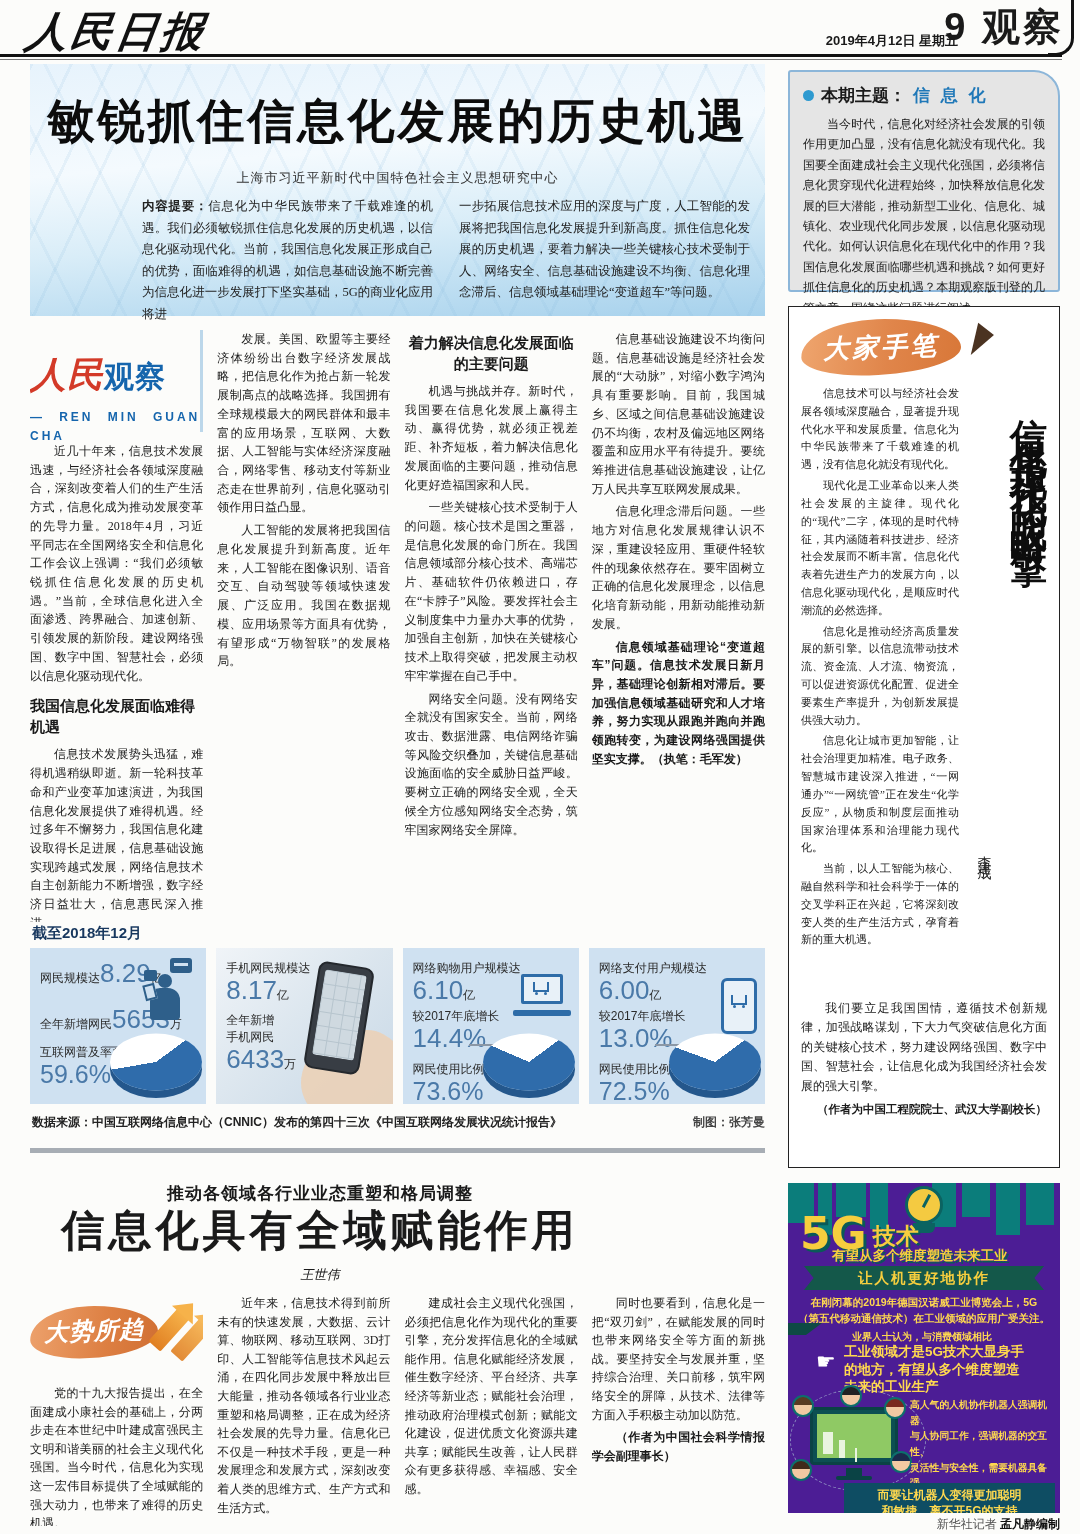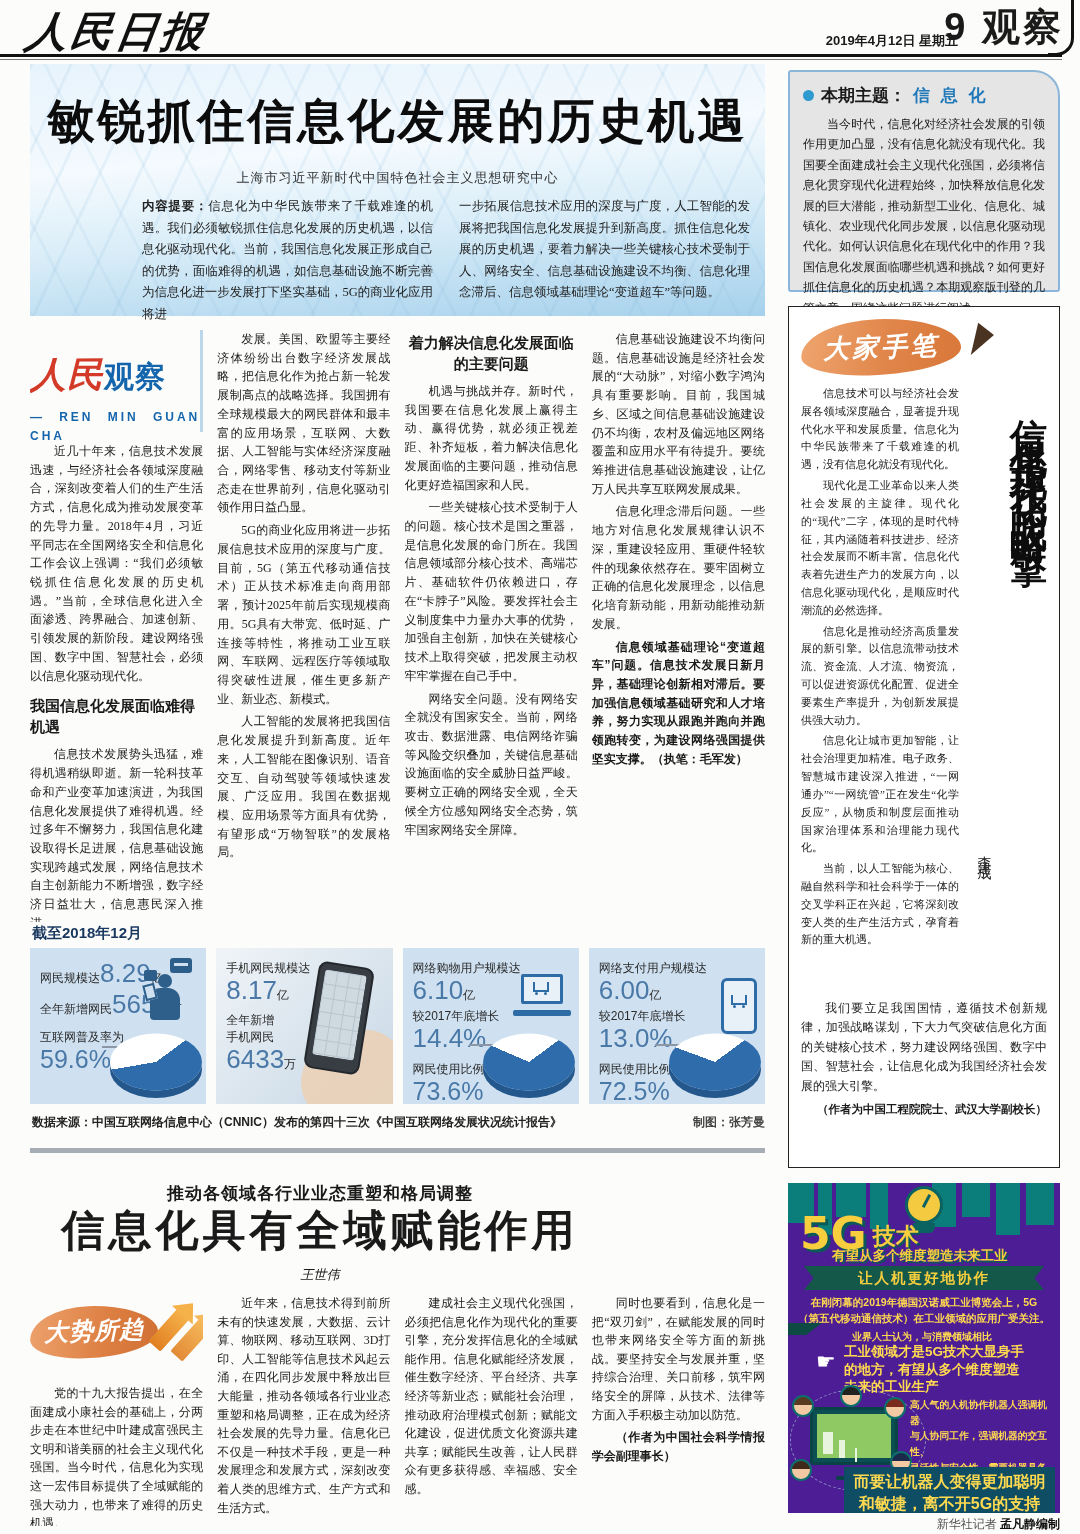--- a/index.html
+++ b/index.html
@@ -138,22 +138,22 @@
   .g5-bold { position:absolute; top:160px; left:56px; right:4px; color:#ffd94f; font-size:13.5px; font-weight:900; line-height:1.3; }
   .g5-notch { position:absolute; top:140px; left:0; border-top:12px solid #0e4a44; border-right:16px solid transparent; width:34px; height:0; }
   .ring { position:absolute; left:2px; top:206px; width:136px; height:102px; border:1.5px dashed #bfe6e2; border-radius:50%; opacity:.55; }
   .mon { position:absolute; left:22px; top:224px; width:88px; height:58px; background:#0c4f52; border:3px solid #0a4345; border-radius:4px; }
   .mon .scr { position:absolute; inset:4px; background:#8fc964; }
   .mon .scr::before { content:''; position:absolute; left:6px; bottom:4px; width:10px; height:22px; background:#e9f4df; box-shadow:14px 6px 0 -2px #e9f4df, 28px 12px 0 -4px #e9f4df; }
   .mon-stand { position:absolute; left:58px; top:285px; width:16px; height:8px; background:#0a4345; }
   .mon-base { position:absolute; left:48px; top:293px; width:36px; height:4px; background:#0a4345; border-radius:2px; }
   .ava { position:absolute; width:22px; height:22px; border-radius:50%; border:2px solid #0d6f6c; }
   .g5-p2 { position:absolute; left:122px; top:214px; right:4px; color:#ffd94f; font-size:9.8px; font-weight:700; line-height:1.6; }
-  .g5-banner2 { position:absolute; left:56px; right:5px; top:284px; background:#0e4d63; color:#ffd94f; font-weight:900;
-    font-size:16px; line-height:1.35; text-align:center; padding:4px 2px; }
+  .g5-banner2 { position:absolute; left:56px; right:5px; top:300px; background:#0e4d63; color:#ffd94f; font-weight:900;
+    font-size:12px; line-height:1.35; text-align:center; padding:4px 2px; }
   .g5-credit { position:absolute; left:788px; top:1516px; width:272px; text-align:right; font-size:12px; color:#555; font-family:"Liberation Sans",sans-serif; }
   .g5-credit b { color:#111; }
 </style>
 </head>
 <body>
 
 <div class="page">
 
   <div class="masthead-logo">人民日报</div>
   <div class="head-date">2019年4月12日  星期五</div>
@@ -186,21 +186,20 @@
       <div class="logo-box">
         <span class="logo-red">人民</span><span class="logo-blue">观察</span>
         <div class="logo-en">— REN MIN GUAN CHA</div>
       </div>
       <p>近几十年来，信息技术发展迅速，与经济社会各领域深度融合，深刻改变着人们的生产生活方式，信息化成为推动发展变革的先导力量。2018年4月，习近平同志在全国网络安全和信息化工作会议上强调：“我们必须敏锐抓住信息化发展的历史机遇。”当前，全球信息化进入全面渗透、跨界融合、加速创新、引领发展的新阶段。建设网络强国、数字中国、智慧社会，必须以信息化驱动现代化。</p>
       <div class="subhead">我国信息化发展面临难得机遇</div>
       <p>信息技术发展势头迅猛，难得机遇稍纵即逝。新一轮科技革命和产业变革加速演进，为我国信息化发展提供了难得机遇。经过多年不懈努力，我国信息化建设取得长足进展，信息基础设施实现跨越式发展，网络信息技术自主创新能力不断增强，数字经济日益壮大，信息惠民深入推进。</p>
     </div>
     <div class="ocol">
       <p>发展。美国、欧盟等主要经济体纷纷出台数字经济发展战略，把信息化作为抢占新一轮发展制高点的战略选择。我国拥有全球规模最大的网民群体和最丰富的应用场景，互联网、大数据、人工智能与实体经济深度融合，网络零售、移动支付等新业态走在世界前列，信息化驱动引领作用日益凸显。</p>
-      <p>5G的商业化应用将进一步拓展信息技术应用的深度与广度。目前，5G（第五代移动通信技术）正从技术标准走向商用部署，预计2025年前后实现规模商用。5G具有大带宽、低时延、广连接等特性，将推动工业互联网、车联网、远程医疗等领域取得突破性进展，催生更多新产业、新业态、新模式。</p>
       <p>人工智能的发展将把我国信息化发展提升到新高度。近年来，人工智能在图像识别、语音交互、自动驾驶等领域快速发展、广泛应用。我国在数据规模、应用场景等方面具有优势，有望形成“万物智联”的发展格局。</p>
     </div>
     <div class="ocol">
       <div class="subhead center">着力解决信息化发展面临的主要问题</div>
       <p>机遇与挑战并存。新时代，我国要在信息化发展上赢得主动、赢得优势，就必须正视差距、补齐短板，着力解决信息化发展面临的主要问题，推动信息化更好造福国家和人民。</p>
       <p>一些关键核心技术受制于人的问题。核心技术是国之重器，是信息化发展的命门所在。我国信息领域部分核心技术、高端芯片、基础软件仍依赖进口，存在“卡脖子”风险。要发挥社会主义制度集中力量办大事的优势，加强自主创新，加快在关键核心技术上取得突破，把发展主动权牢牢掌握在自己手中。</p>
       <p>网络安全问题。没有网络安全就没有国家安全。当前，网络攻击、数据泄露、电信网络诈骗等风险交织叠加，关键信息基础设施面临的安全威胁日益严峻。要树立正确的网络安全观，全天候全方位感知网络安全态势，筑牢国家网络安全屏障。</p>
     </div>
     <div class="ocol">
       <p>信息基础设施建设不均衡问题。信息基础设施是经济社会发展的“大动脉”，对缩小数字鸿沟具有重要影响。目前，我国城乡、区域之间信息基础设施建设仍不均衡，农村及偏远地区网络覆盖和应用水平有待提升。要统筹推进信息基础设施建设，让亿万人民共享互联网发展成果。</p>
@@ -233,21 +232,21 @@
 
   <div class="asof">截至2018年12月</div>
   <div class="stats">
 
     <div class="stat">
       <div class="s-line">
           <span class="s-label">网民规模达</span>
           <span class="s-num">8.29</span>
           <span class="s-unit">亿</span>
         </div>
-      <div class="s-line" style="margin-top:4px;">
+      <div class="s-line" style="margin-top:19px;">
           <span class="s-label">全年新增网民</span>
           <span class="s-num">5653</span>
           <span class="s-unit">万</span>
         </div>
       <div class="s-line" style="margin-top:10px;">
           <span class="s-label">互联网普及率为</span>
         </div>
       <div class="s-pct">59.6%</div>
       <span class="leader" style="left:72px;bottom:44px;width:34px;height:14px;"></span>
       <div class="icon-person">

